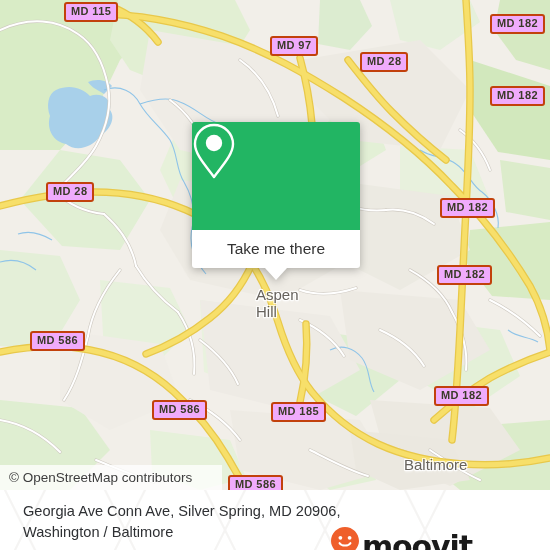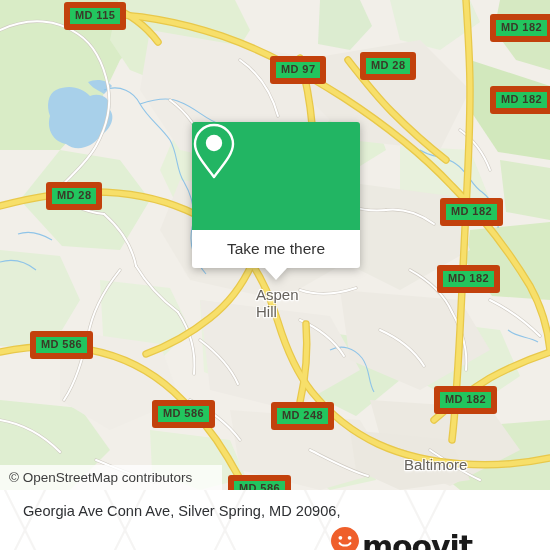--- a/index.html
+++ b/index.html
@@ -15,22 +15,22 @@
   #map {
     position:absolute; left:0; top:0; width:550px; height:490px;
     background:#f2efe9;
     overflow:hidden;
   }
   #map svg { position:absolute; left:0; top:0; }
 
   
   .shield {
     position:absolute;
-    background:#22c55e;
-    border:6px solid #c2410c;
+    background:#f0abfc;
+    border:2px solid #c2410c;
     border-radius:3px;
     color:#3a3a28;
     font-size:11px;
     font-weight:bold;
     letter-spacing:0.4px;
     padding:1px 5px 2px 5px;
     line-height:13px;
     white-space:nowrap;
     font-family:"Liberation Sans", sans-serif;
   }
@@ -274,30 +274,30 @@
       <path d="M466,0 C468,30 470,60 470,90 C470,130 468,170 466,208 C464,250 462,292 460,330 C458,368 456,406 452,440"></path>
       <path d="M0,352 C30,346 60,344 90,350 C122,356 150,370 174,392 C196,412 214,434 228,458 C236,472 242,482 246,490"></path>
       <path d="M300,402 C306,376 308,350 306,324"></path>
       <path d="M110,6 C130,14 146,26 158,42"></path>
       <path d="M434,420 C452,404 470,390 490,378 C512,366 532,358 550,352"></path>
       <path d="M252,264 C242,286 228,304 210,318 C190,334 168,346 146,354"></path>
     </g>
   </svg>
 
   <div class="shield" style="left:64px;  top:2px;">MD 115</div>
-  <div class="shield" style="left:270px; top:56px;">MD 97</div>
+  <div class="shield" style="left:270px; top:36px;">MD 97</div>
   <div class="shield" style="left:360px; top:52px;">MD 28</div>
   <div class="shield" style="left:490px; top:14px;">MD 182</div>
   <div class="shield" style="left:490px; top:86px;">MD 182</div>
   <div class="shield" style="left:46px;  top:182px;">MD 28</div>
   <div class="shield" style="left:440px; top:198px;">MD 182</div>
   <div class="shield" style="left:437px; top:265px;">MD 182</div>
   <div class="shield" style="left:30px;  top:331px;">MD 586</div>
   <div class="shield" style="left:152px; top:400px;">MD 586</div>
-  <div class="shield" style="left:271px; top:402px;">MD 248</div>
+  <div class="shield" style="left:271px; top:402px;">MD 185</div>
   <div class="shield" style="left:434px; top:386px;">MD 182</div>
   <div class="shield" style="left:228px; top:475px;">MD 586</div>
 
   <div class="place" style="left:256px; top:286px;">Aspen
 Hill</div>
   <div class="place" style="left:404px; top:456px;">Baltimore</div>
 
   <div id="osm-attrib">© OpenStreetMap contributors</div>
 
   <div id="popup">
@@ -330,20 +330,21 @@
         <path d="M450,-10 L410,70"></path>
       <path d="M500,-10 L540,70"></path>
         <path d="M550,-10 L510,70"></path>
       <path d="M0,-10 L40,70"></path>
         <path d="M50,-10 L10,70"></path>
     </g>
   </svg>
 
   <div id="footer-text">
     <div>Georgia Ave Conn Ave, Silver Spring, MD 20906,</div>
+    <div>Washington / Baltimore</div>
   </div>
 
   <div id="moovit-logo">
     <span>
       <svg width="30" height="38" viewBox="0 0 30 38">
         <path d="M15 1 C7.3 1 1 7.3 1 15 C1 23.5 11 29 15 37 C19 29 29 23.5 29 15 C29 7.3 22.7 1 15 1 Z" fill="#ef5f2b"></path>
         <circle cx="10.4" cy="11.8" r="1.9" fill="#ffffff"></circle>
         <circle cx="19.6" cy="11.8" r="1.9" fill="#ffffff"></circle>
         <path d="M9.6 17.2 C11.6 20.3 18.4 20.3 20.4 17.2" fill="none" stroke="#ffffff" stroke-width="2.1" stroke-linecap="round"></path>
       </svg>

